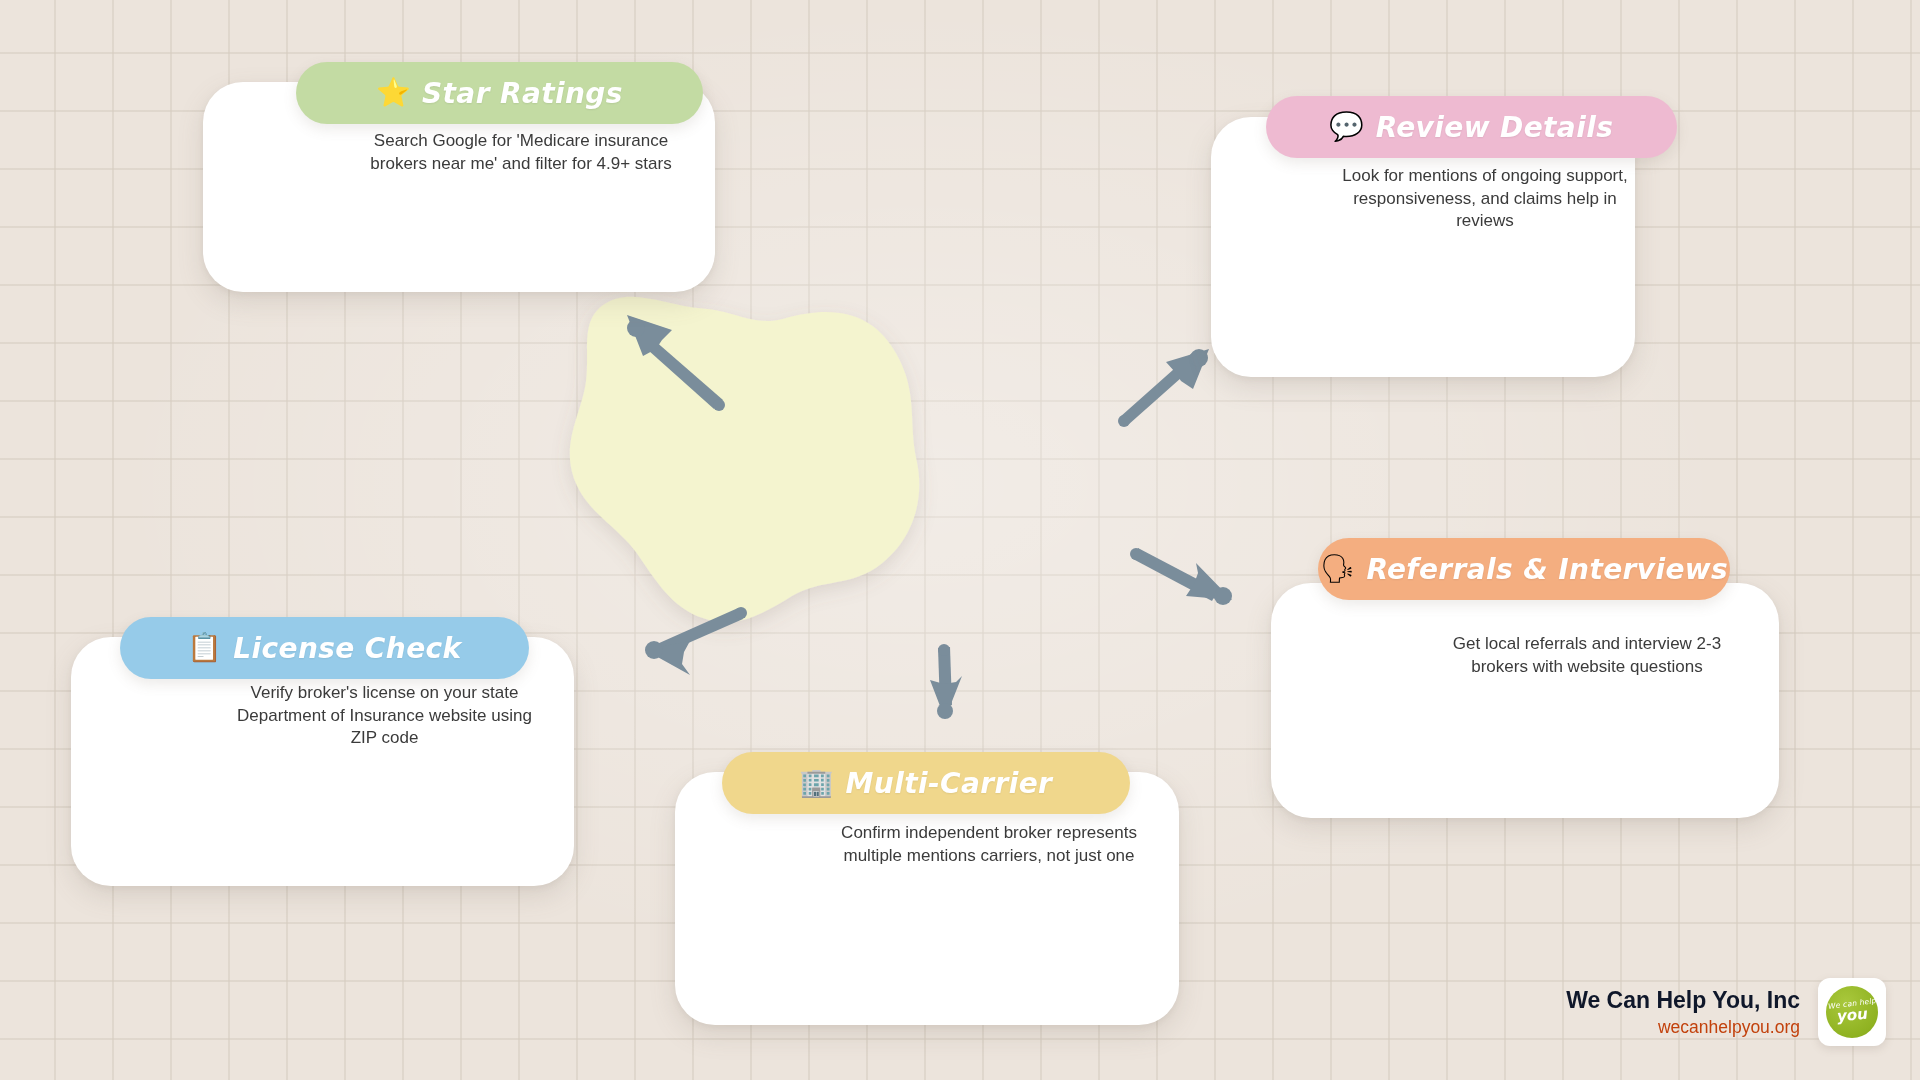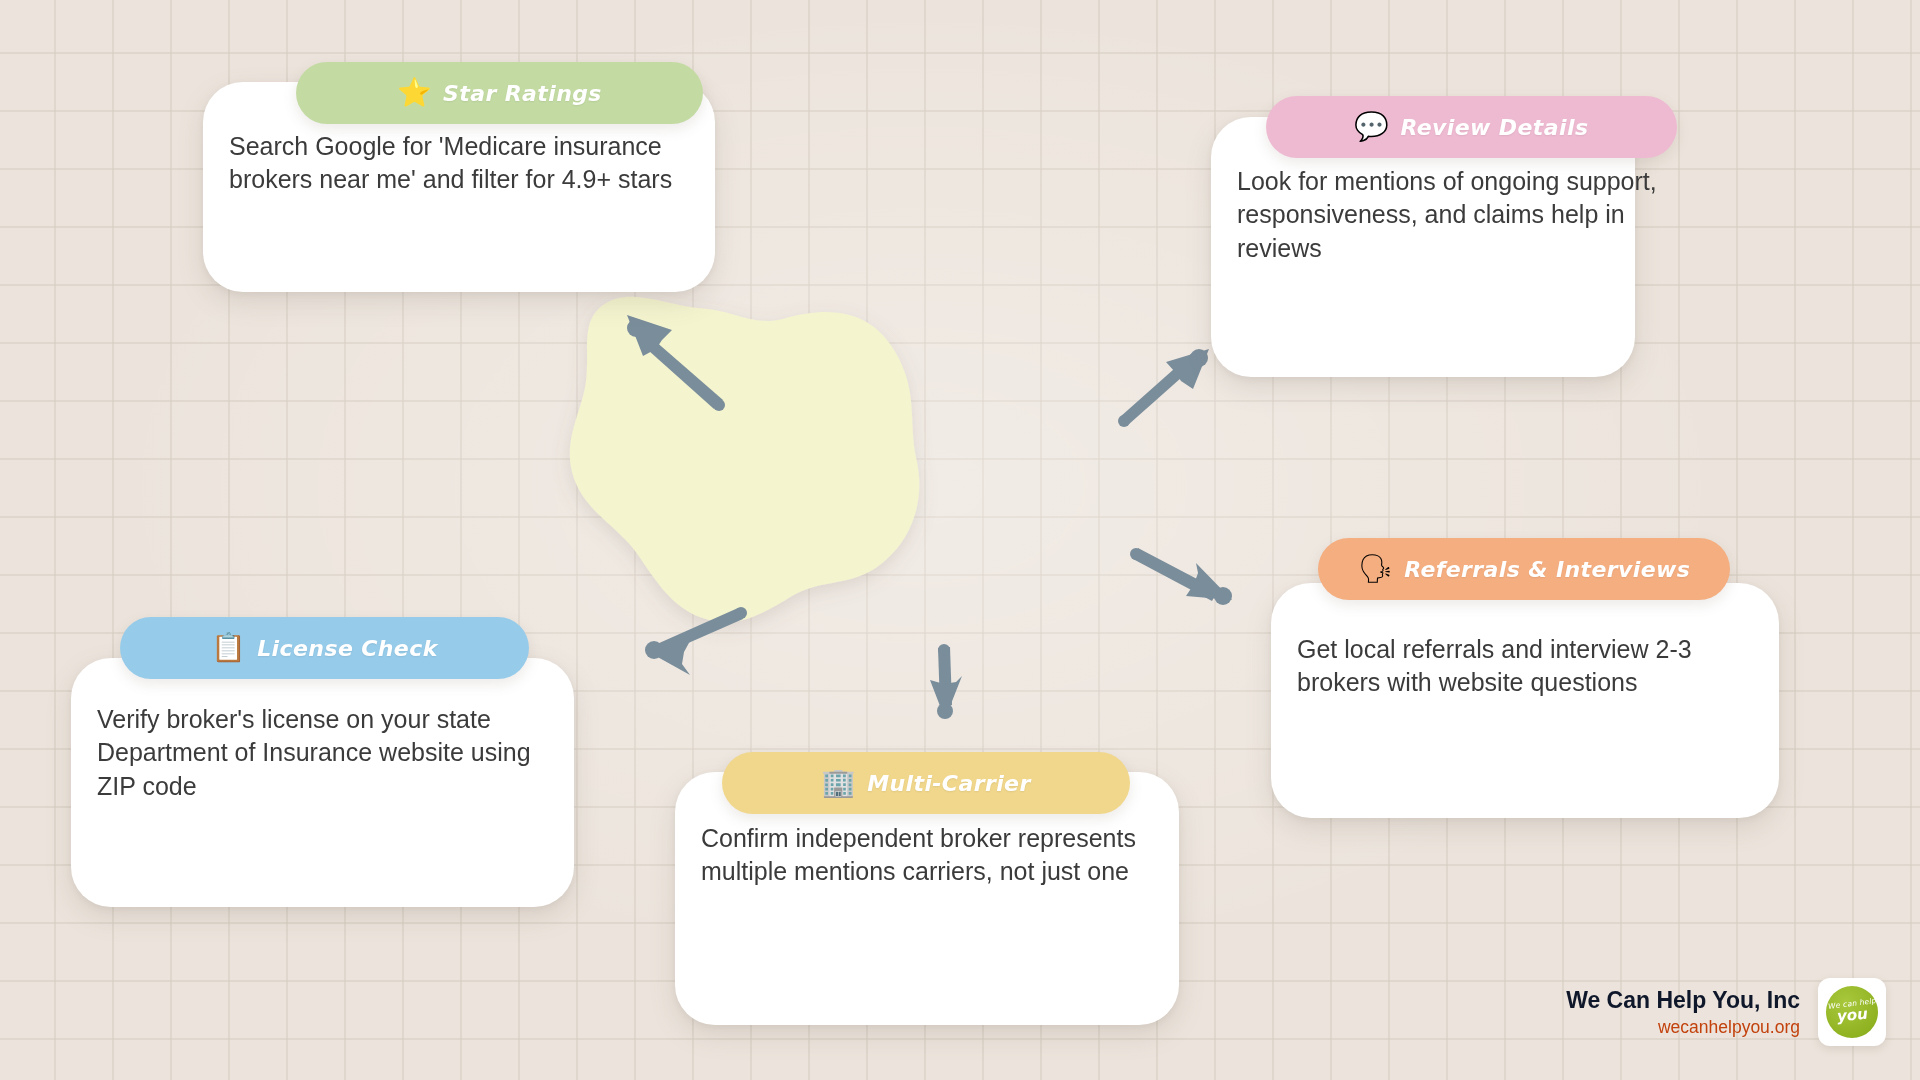--- a/index.html
+++ b/index.html
@@ -31,41 +31,42 @@
   
   .card{
     position:absolute;
     background:#ffffff;
     border-radius:40px;
     box-shadow:0 10px 26px rgba(120,105,92,.17), 0 2px 6px rgba(120,105,92,.08);
     box-sizing:border-box;
   }
   .card-body{
     color:#3b3b3b;
-    font-size:25px;
+    font-size:17px;
     line-height:1.33;
-    text-align:left;
+    text-align:center;
     font-family:"Liberation Sans",sans-serif;
     padding:0 26px;
+    margin-left:36px;
   }
   .pill{
     position:absolute;
     border-radius:34px;
     height:62px;
     display:flex;align-items:center;justify-content:center;
     gap:11px;
     box-shadow:0 5px 14px rgba(120,105,92,.14);
     box-sizing:border-box;
     padding:0 30px;
     z-index:3;
   }
   .pill-icon{font-size:28px;line-height:1;display:inline-block;}
   .pill-label{
     color:#ffffff;
-    font-size:22px;
+    font-size:28px;
     font-weight:700;
     font-style:italic;
     letter-spacing:.4px;
     white-space:nowrap;
     text-shadow:0 1px 2px rgba(0,0,0,.07);
     font-family:"DejaVu Sans",sans-serif;
   }
 
   
   #center-node{
@@ -201,21 +202,21 @@
       <div>Look for mentions of ongoing support,</div>
       <div>responsiveness, and claims help in</div>
       <div>reviews</div>
     </div>
   </div>
   <div class="pill" style="left:1266px;top:96px;width:411px;background:#eebad1;">
     <span class="pill-icon">💬</span>
     <span class="pill-label">Review Details</span>
   </div>
 
-  <div class="card" style="left:71px;top:658px;width:503px;height:249px;padding-left:6px;">
+  <div class="card" style="left:71px;top:637px;width:503px;height:249px;padding-left:6px;">
     <div class="card-body" style="position:absolute;left:0;top:45px;width:100%;">
       <div>Verify broker's license on your state</div>
       <div>Department of Insurance website using</div>
       <div>ZIP code</div>
     </div>
   </div>
   <div class="pill" style="left:120px;top:617px;width:409px;background:#96cbe9;">
     <span class="pill-icon">📋</span>
     <span class="pill-label">License Check</span>
   </div>

